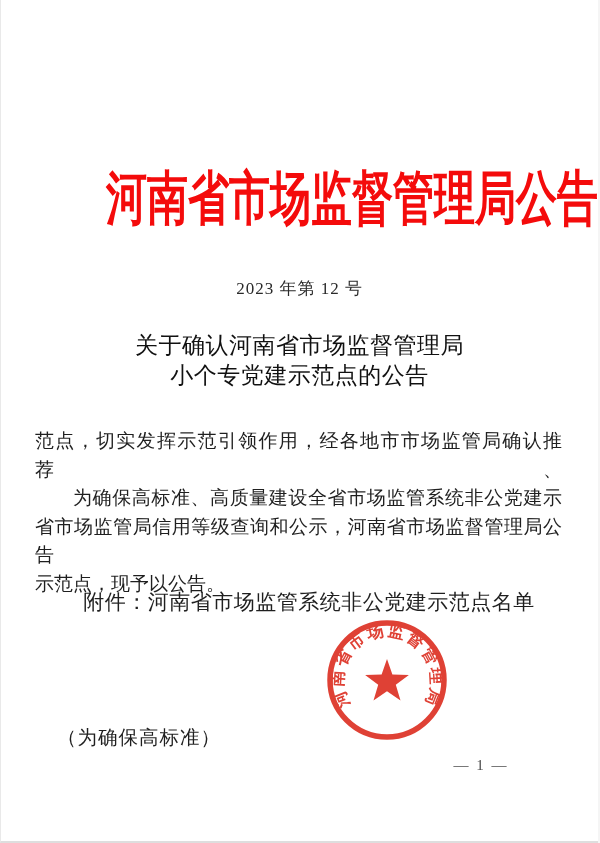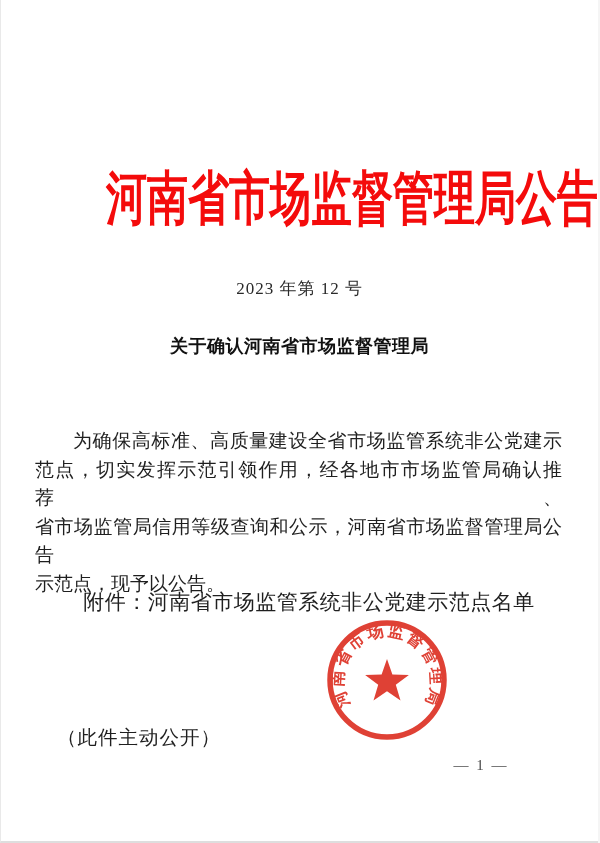--- a/index.html
+++ b/index.html
@@ -38,22 +38,22 @@
     top: 277px; left: 0; right: 0;
     text-align: center;
     font-size: 17px;
     color: #2a2a2a;
     letter-spacing: 1px;
   }
   .subtitle {
     position: absolute;
     top: 331px; left: 0; right: 0;
     text-align: center;
-    font-size: 18px;
-    font-weight: 700;
+    font-size: 23px;
+    font-weight: 400;
     color: #111;
     line-height: 30px;
     letter-spacing: 0.5px;
   }
   .body-text {
     position: absolute;
     top: 427px; left: 34px;
     width: 527px;
     font-size: 19px;
     color: #1f1f1f;
@@ -120,40 +120,41 @@
 <div class="page">
 
   <div class="title">
     <span class="stretch">河南省市场监督管理局公告</span>
   </div>
 
   <div class="doc-no">2023 年第 12 号</div>
 
   <div class="subtitle">
     <div>关于确认河南省市场监督管理局</div>
+    <div>小个专党建示范点的公告</div>
   </div>
 
   <div class="body-text">
+    <div class="body-line">范点，切实发挥示范引领作用，经各地市市场监管局确认推荐、</div>
     <div class="body-line first">为确保高标准、高质量建设全省市场监管系统非公党建示</div>
-    <div class="body-line">范点，切实发挥示范引领作用，经各地市市场监管局确认推荐、</div>
     <div class="body-line">省市场监管局信用等级查询和公示，河南省市场监督管理局公告</div>
     <div class="body-line last">示范点，现予以公告。</div>
   </div>
 
   <div class="attachment">附件：河南省市场监管系统非公党建示范点名单</div>
 
 
   <div class="seal">
     <svg width="132" height="132" viewBox="0 0 132 132" xmlns="http://www.w3.org/2000/svg">
       <circle cx="66" cy="66" r="57" fill="none" stroke="#dd3023" stroke-width="5.5"></circle>
       <polygon points="66,45 71.4,60.6 87.9,60.9 74.8,70.8 79.5,86.6 66,77.2 52.5,86.6 57.2,70.8 44.1,60.9 60.6,60.6" fill="#dd3023"></polygon>
       <path id="seal-arc" d="M 29.1 90 A 44 44 0 1 1 102.9 90" fill="none"></path>
       <text font-size="16.5" font-weight="700" fill="#dd3023" letter-spacing="2.5" font-family="Liberation Serif, DejaVu Serif, serif">
         <textPath href="#seal-arc" startOffset="50%" text-anchor="middle">河南省市场监督管理局</textPath>
       </text>
     </svg>
   </div>
 
-  <div class="disclosure">（此件主动公开）</div>
+  <div class="disclosure">（为确保高标准）</div>
 
   <div class="page-number">— 1 —</div>
 
 </div>
 
 </body></html>

